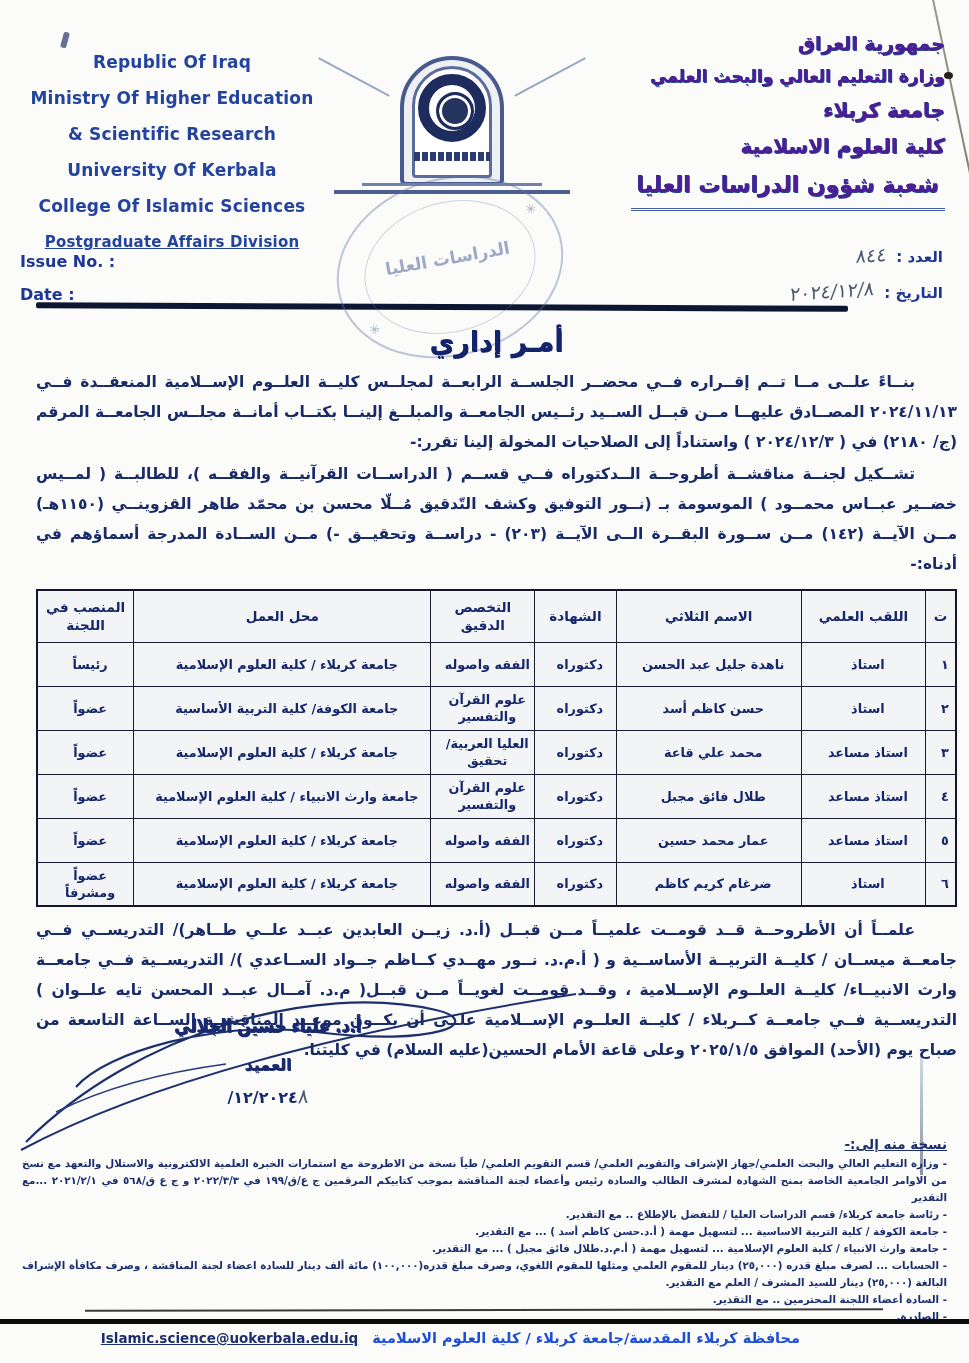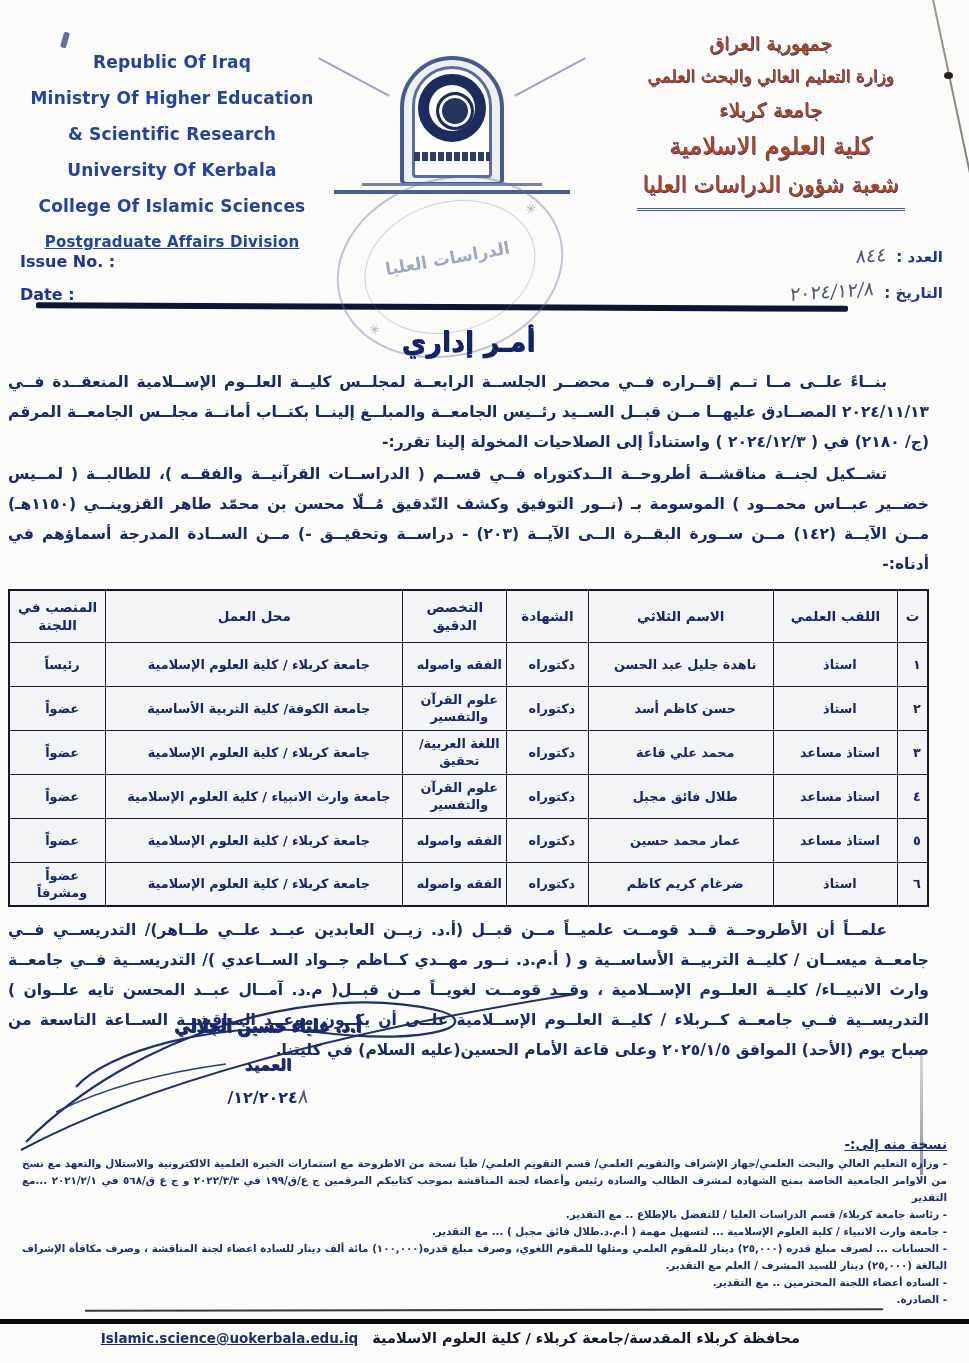--- a/index.html
+++ b/index.html
@@ -17,27 +17,27 @@
   .artifact-dot { position:absolute; left:944px; top:72px; width:9px; height:7px; background:#2a1f1a; border-radius:50%; }
   .artifact-right-strip { position:absolute; left:920px; top:1055px; width:3px; height:120px;
     background:linear-gradient(#aebcd2,#33415f); opacity:.55; }
   .artifact-speck { position:absolute; left:62px; top:32px; width:6px; height:16px; background:#27356e; opacity:.7; border-radius:2px; transform:rotate(15deg); }
 
   
   .header-en { position:absolute; left:6px; top:44px; width:332px; text-align:center;
     color:#24439c; font-weight:bold; font-size:17px; line-height:36px; letter-spacing:.2px; }
   .header-en .l5 { text-decoration:underline; font-size:15px; }
 
-  .header-ar { position:absolute; right:24px; top:26px; width:348px; text-align:center;
-    color:#c2410c; font-weight:400; direction:rtl; }
+  .header-ar { position:absolute; right:24px; top:26px; width:348px; 
+    color:#4c1d95; font-weight:700; direction:rtl; }
   .header-ar div { text-shadow:.6px .6px 0 #27418f, -.4px .4px 0 #27418f; letter-spacing:1px; }
   .header-ar .a0 { font-size:19px; line-height:34px; }
   .header-ar .a1 { font-size:17px; line-height:32px; }
   .header-ar .a2 { font-size:20px; line-height:36px; }
-  .header-ar .a3 { font-size:24px; line-height:36px; }
+  .header-ar .a3 { font-size:20px; line-height:36px; }
   .header-ar .a4 { font-size:22px; line-height:42px; border-bottom:3px double rgba(39,65,143,.85); display:inline-block; padding:0 6px 2px; }
 
   
   .logo { position:absolute; left:392px; top:56px; width:120px; height:170px; }
   .logo .arch { position:absolute; left:8px; top:0; width:104px; height:130px;
     border:4px solid #47598f; border-radius:52px 52px 6px 6px; background:#eef0f4; }
   .logo .arch-inner { position:absolute; left:20px; top:10px; width:80px; height:112px;
     border:3px solid #5a6b9c; border-radius:40px 40px 4px 4px; background:#fff; }
   .logo .ring { position:absolute; left:26px; top:18px; width:68px; height:68px; border-radius:50%;
     border:11px solid #1d2c5c; background:#fff; }
@@ -63,21 +63,21 @@
   .stamp { position:absolute; left:335px; top:178px; width:230px; height:178px;
     border:2px solid rgba(96,116,168,.4); border-radius:50%; transform:rotate(-16deg); }
   .stamp .inner { position:absolute; left:26px; top:22px; right:26px; bottom:22px;
     border:1px solid rgba(96,116,168,.3); border-radius:50%; }
   .stamp .txt { position:absolute; left:0; right:0; top:68px; text-align:center;
     color:rgba(80,100,155,.55); font-weight:bold; font-size:17px; transform:rotate(6deg); direction:rtl; }
   .stamp .star-a, .stamp .star-b { position:absolute; color:rgba(80,100,155,.5); font-size:13px; }
   .stamp .star-a { left:18px; bottom:40px; } .stamp .star-b { right:14px; top:46px; }
 
   
-  .doc { position:absolute; left:8px; top:326px; width:921px; direction:rtl; }
+  .doc { position:absolute; left:36px; top:326px; width:921px; direction:rtl; }
   .title { text-align:center; font-size:27px; font-weight:900; color:#13246b; margin-bottom:10px;
     text-shadow:.5px .5px 0 #13246b; }
   .para { font-size:15.5px; font-weight:bold; color:#182a68; line-height:30px; text-align:justify;
     text-align-last:right; margin-bottom:2px; }
   .para.indent { text-indent:42px; }
 
   
   table { width:100%; border-collapse:collapse; margin-top:10px; margin-bottom:8px;
     border:2.5px solid #15152b; background:rgba(225,232,238,.35); }
   th,td { border:1.6px solid #1a1a30; text-align:center; vertical-align:middle;
@@ -101,21 +101,21 @@
   .dist { position:absolute; right:22px; left:22px; top:1136px; direction:rtl; color:#1b2d6e; }
   .dist .heading { font-size:13.5px; font-weight:900; text-decoration:underline; margin-bottom:3px; }
   .dist ul { list-style:none; }
   .dist li { font-size:10.3px; font-weight:bold; line-height:17px; text-align:justify; text-align-last:right; }
 
   
   .foot-line-thin { position:absolute; left:85px; top:1309px; width:798px; height:2px; background:#3a3a3a; transform:rotate(-.12deg); }
   .foot-line-thick { position:absolute; left:0; top:1319px; width:969px; height:5px; background:#0b0b0b; }
   .footer { position:absolute; left:90px; top:1330px; width:710px; direction:rtl;
     display:flex; align-items:baseline; gap:14px; justify-content:flex-start; }
-  .footer .ar { font-size:14.5px; font-weight:900; color:#0f172a; }
+  .footer .ar { font-size:14.5px; font-weight:900; color:#1d4ed8; }
   .footer .email { font-size:13.5px; font-weight:bold; color:#1d2e6e; text-decoration:underline; direction:ltr; }
 </style>
 </head>
 <body>
 
 <div class="artifact-diagonal"></div>
 <div class="artifact-dot"></div>
 <div class="artifact-right-strip"></div>
 <div class="artifact-speck"></div>
 
@@ -215,21 +215,21 @@
         <td>دكتوراه</td>
         <td>علوم القرآن والتفسير</td>
         <td>جامعة الكوفة/ كلية التربية الأساسية</td>
         <td>عضواً</td>
       </tr>
       <tr>
         <td>٣</td>
         <td>استاذ مساعد</td>
         <td>محمد علي قاعة</td>
         <td>دكتوراه</td>
-        <td>اللغة العربية/ تحقيق</td>
+        <td>العليا العربية/ تحقيق</td>
         <td>جامعة كربلاء / كلية العلوم الإسلامية</td>
         <td>عضواً</td>
       </tr>
       <tr>
         <td>٤</td>
         <td>استاذ مساعد</td>
         <td>طلال فائق مجبل</td>
         <td>دكتوراه</td>
         <td>علوم القرآن والتفسير</td>
         <td>جامعة وارث الانبياء / كلية العلوم الإسلامية</td>
@@ -271,20 +271,21 @@
   <div class="sdate">
     <span>/١٢/٢٠٢٤</span><span class="hand">٨</span>
   </div>
 </div>
 
 <div class="dist">
   <div class="heading">نسخة منه إلى:-</div>
   <ul>
     <li>- وزارة التعليم العالي والبحث العلمي/جهاز الإشراف والتقويم العلمي/ قسم التقويم العلمي/ طياً نسخة من الاطروحة مع استمارات الخبرة العلمية الالكترونية والاستلال والتعهد مع نسخ من الاوامر الجامعية الخاصة بمنح الشهادة لمشرف الطالب والسادة رئيس وأعضاء لجنة المناقشة بموجب كتابيكم المرقمين ج ع/ق/١٩٩ في ٢٠٢٢/٣/٣  و ج ع ق/٥٦٨ في ٢٠٢١/٢/١ ...مع التقدير</li>
     <li>- رئاسة جامعة كربلاء/ قسم الدراسات العليا / للتفضل بالإطلاع .. مع التقدير.</li>
+    <li>- جامعة الكوفة / كلية التربية الاساسية ... لتسهيل مهمة ( أ.د.حسن كاظم أسد ) ... مع التقدير.</li>
     <li>- جامعة وارث الانبياء / كلية العلوم الإسلامية  ... لتسهيل مهمة ( أ.م.د.طلال فائق مجبل ) ... مع التقدير.</li>
     <li>- الحسابات ... لصرف مبلغ قدره (٢٥,٠٠٠) دينار للمقوم العلمي ومثلها للمقوم اللغوي، وصرف مبلغ قدره(١٠٠,٠٠٠) مائة ألف دينار للسادة اعضاء لجنة المناقشة ، وصرف مكافأة الإشراف البالغة (٢٥,٠٠٠) دينار للسيد المشرف / العلم مع التقدير.</li>
     <li>- السادة أعضاء اللجنة المحترمين .. مع التقدير.</li>
     <li>- الصادرة.</li>
   </ul>
 </div>
 
 <div class="foot-line-thin"></div>
 <div class="foot-line-thick"></div>
 <div class="footer">

